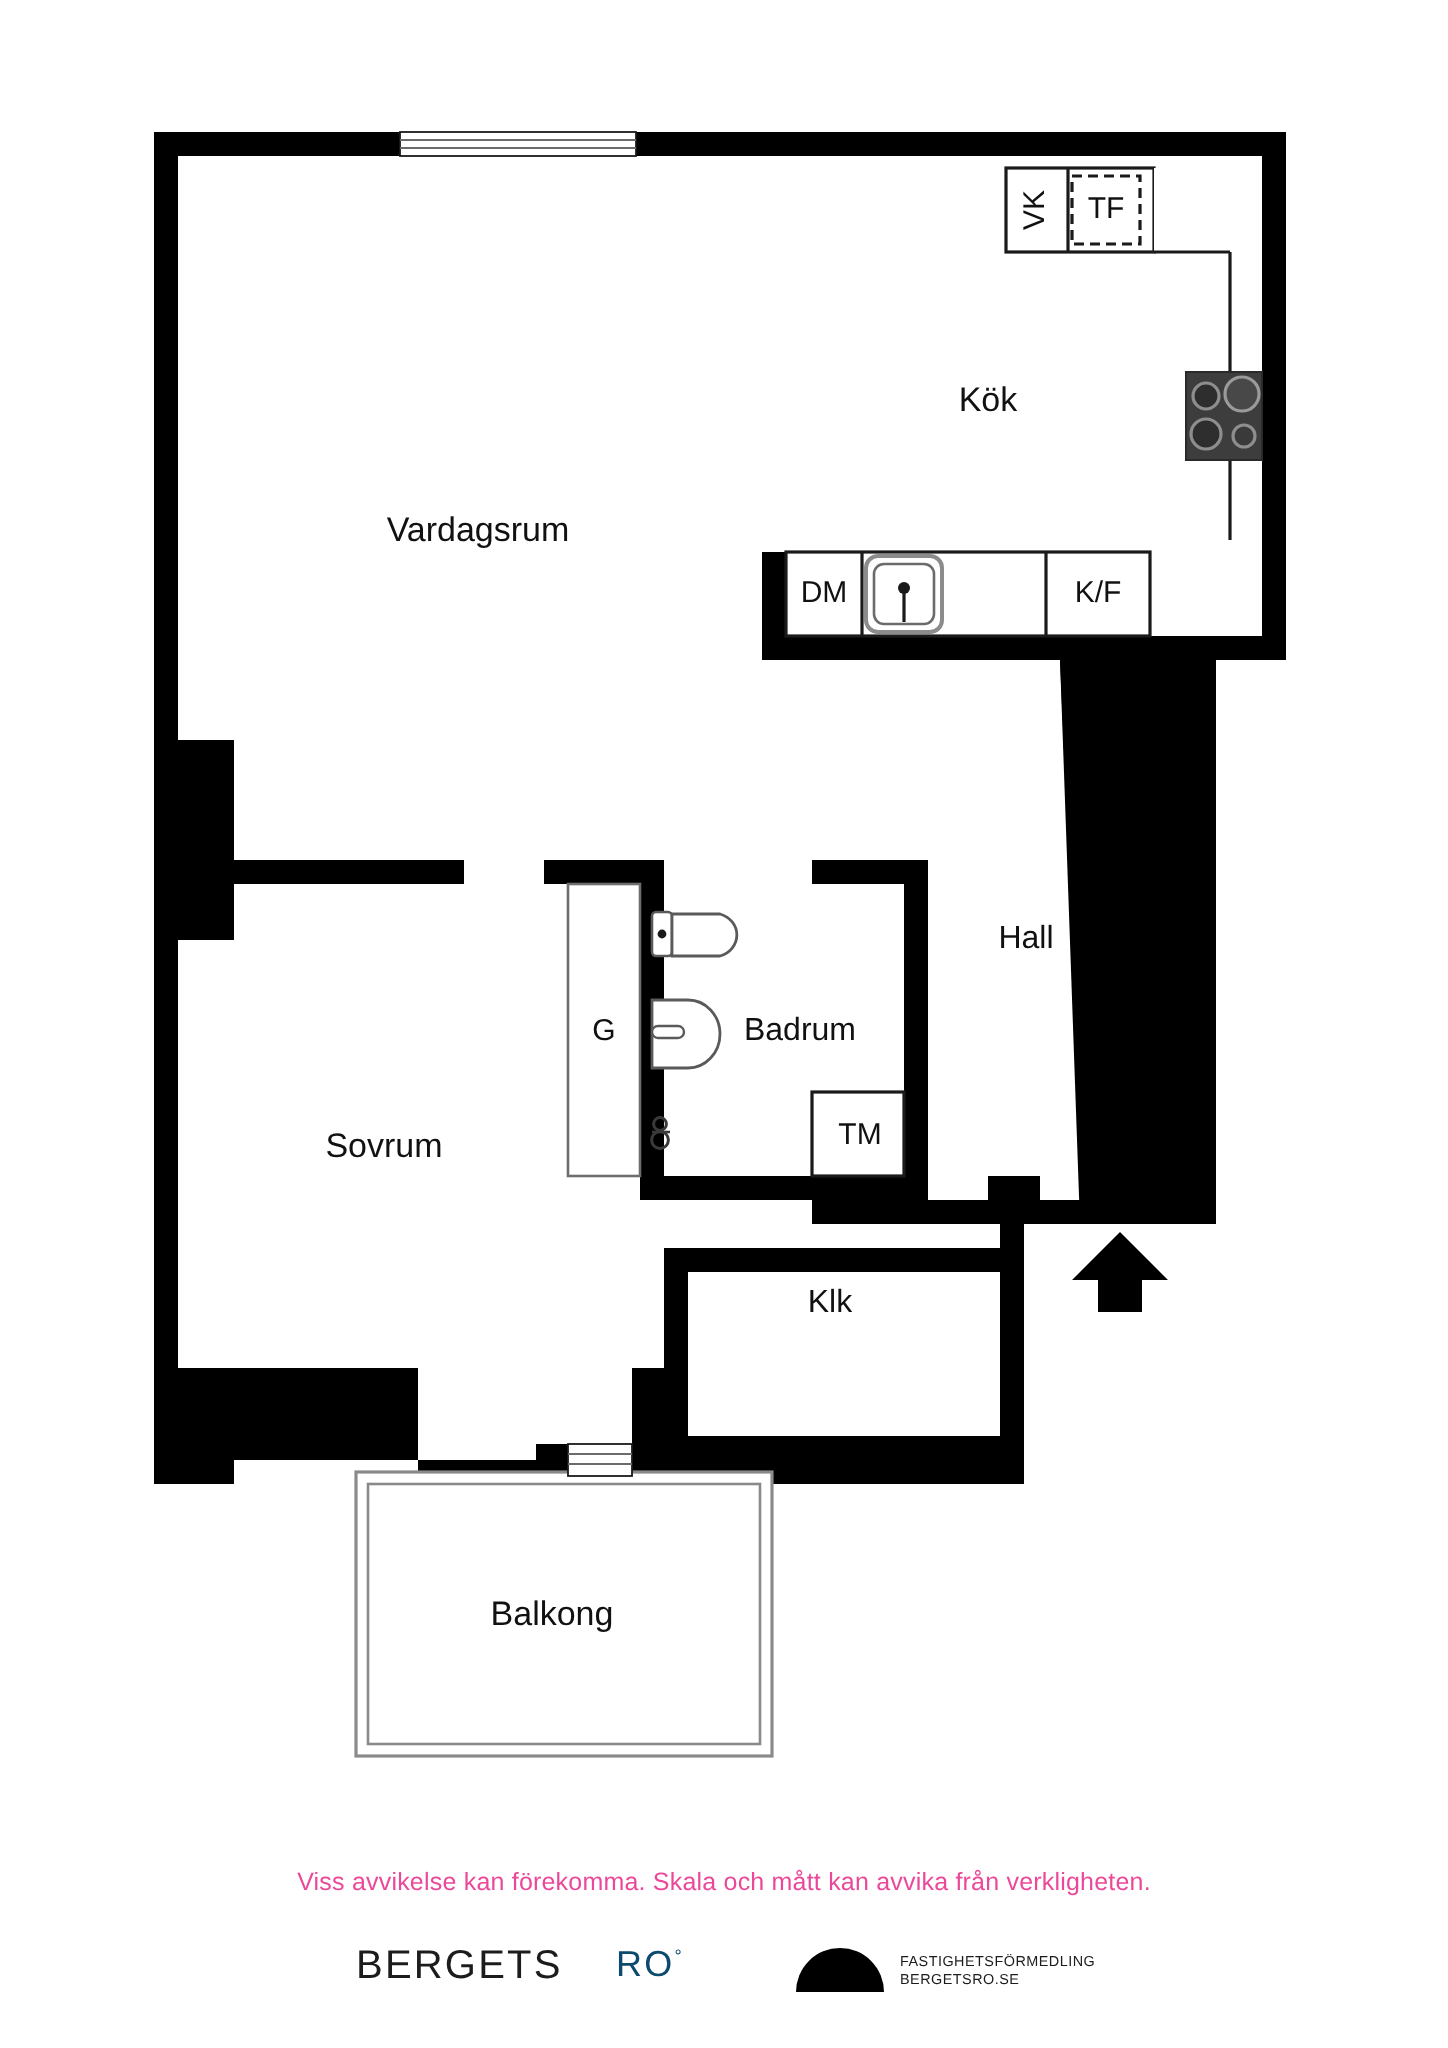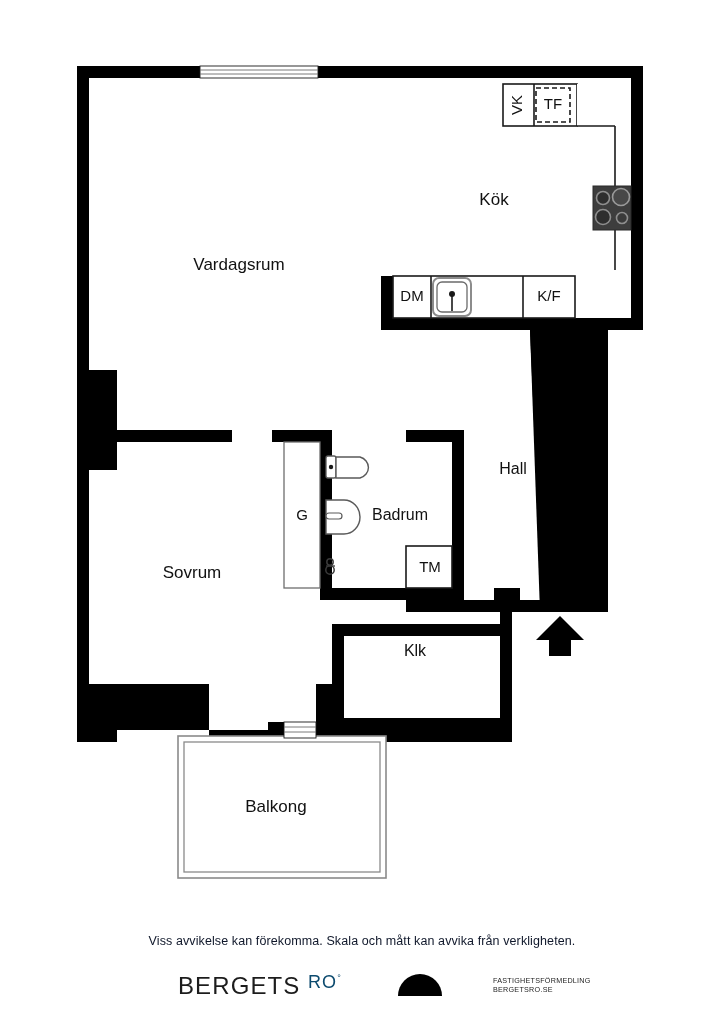--- a/index.html
+++ b/index.html
@@ -56,36 +56,36 @@
     width: 724px;
     height: 124px;
   }
   #disclaimer {
     position: absolute;
     top: 34px;
     left: 0;
     width: 724px;
     text-align: center;
     font-size: 12.5px;
-    color: #0f172a;
+    color: #ec4899;
     font-family: "Liberation Sans", sans-serif;
     letter-spacing: 0.1px;
   }
   #brand-row {
     position: absolute;
     top: 66px;
     left: 0;
     width: 724px;
     height: 46px;
   }
   #brand-bergets {
     position: absolute;
     left: 178px;
     top: 6px;
-    font-size: 24px;
+    font-size: 20px;
     letter-spacing: 1.1px;
     color: #1c1c1c;
     font-family: "Liberation Sans", sans-serif;
   }
   #brand-ro {
     position: absolute;
     left: 308px;
     top: 6px;
     font-size: 18px;
     letter-spacing: 1.1px;
@@ -111,21 +111,20 @@
     width: 44px;
     height: 22px;
     background: #000000;
     border-radius: 22px 22px 0 0;
   }
   #agency-text {
     position: absolute;
     left: 52px;
     top: 8px;
     line-height: 9px;
-    margin-left: 43px;
   }
   .agency-line {
     display: block;
     font-size: 7.2px;
     letter-spacing: 0.25px;
     color: #1c1c1c;
     font-family: "Liberation Sans", sans-serif;
   }
 </style>
 </head>

